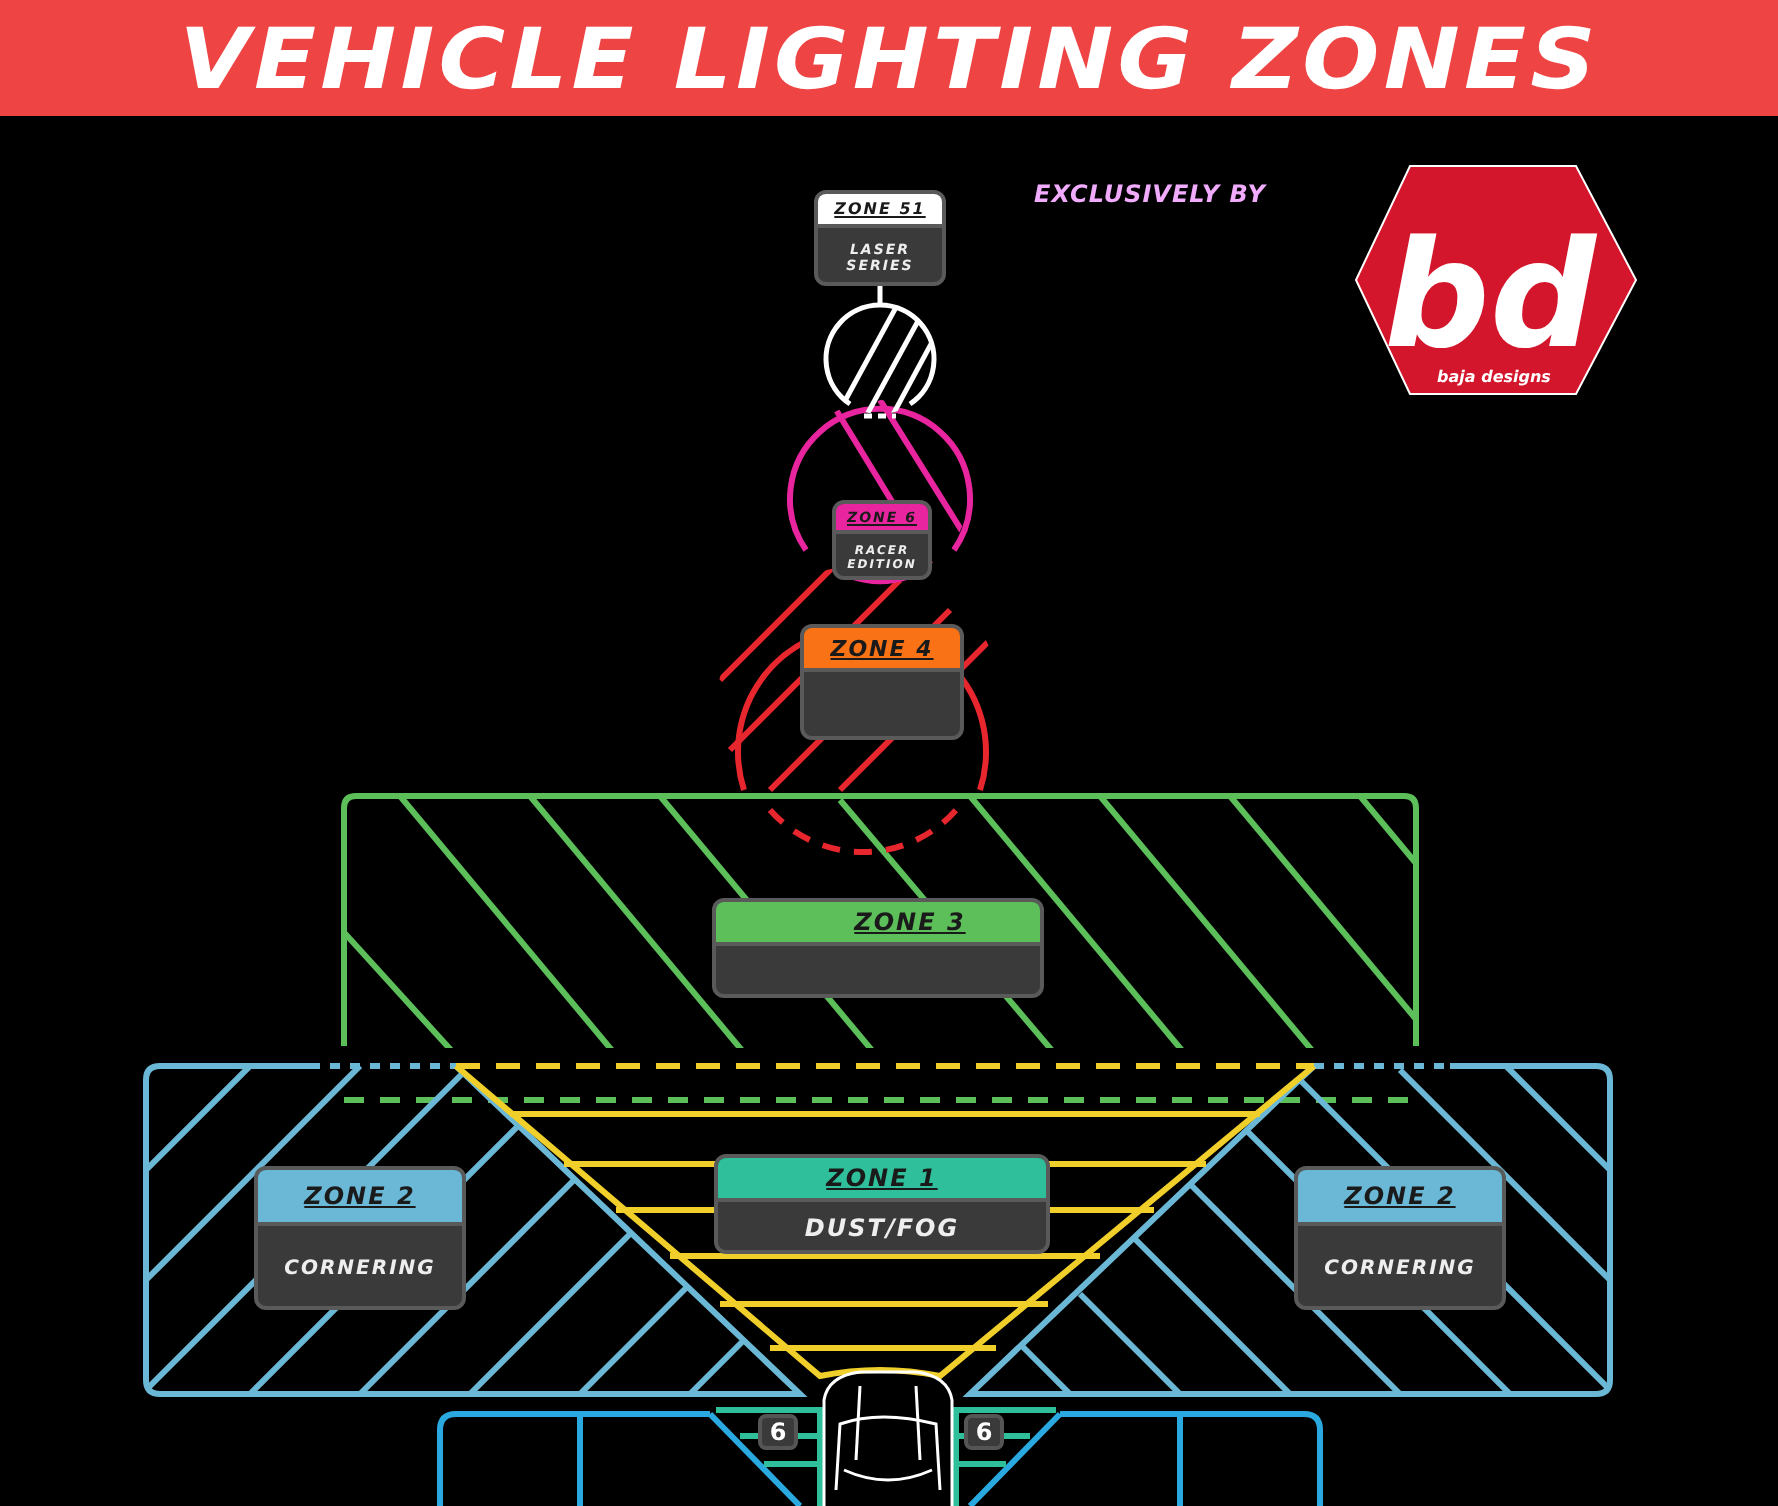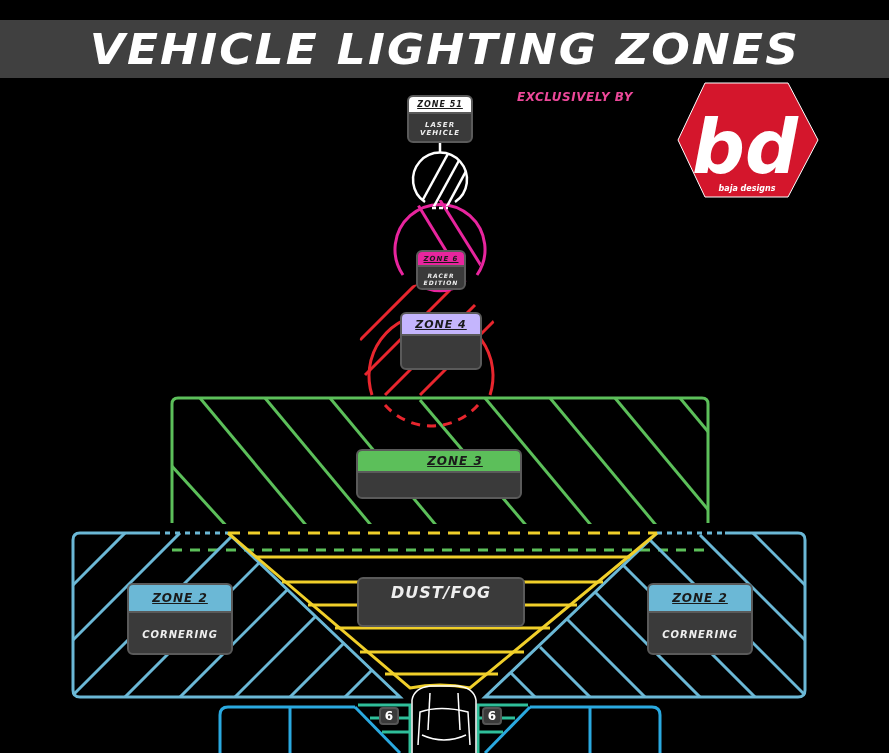--- a/index.html
+++ b/index.html
@@ -1,19 +1,19 @@
 <!DOCTYPE html>
 <html><head>
 <meta charset="utf-8">
 <style>
   html, body { margin:0; padding:0; background:#000; }
   body { width:889px; height:753px; overflow:hidden; position:relative; font-family:"DejaVu Sans", sans-serif; }
-  .banner { position:absolute; left:0; top:20px; width:889px; height:58px; background:#404040; display:flex; align-items:center; justify-content:center; }
+  .banner { position:absolute; left:0; top:0; width:889px; height:58px; background:#ef4444; display:flex; align-items:center; justify-content:center; }
   .banner-title { color:#fff; font-family:"DejaVu Sans", sans-serif; font-weight:bold; font-style:italic; font-size:42px; letter-spacing:2px; transform:scaleX(1.08); }
-  .exclusive { position:absolute; left:517px; top:90px; color:#ec4899; font-weight:bold; font-style:italic; font-size:12px; letter-spacing:0.5px; }
+  .exclusive { position:absolute; left:517px; top:90px; color:#f0abfc; font-weight:bold; font-style:italic; font-size:12px; letter-spacing:0.5px; }
   svg.diagram { position:absolute; left:0; top:0; }
   .label { position:absolute; border:2px solid #5a5a5a; border-radius:6px; background:#3a3a3a; overflow:hidden; box-sizing:border-box; text-align:center; }
   .label .hdr { font-weight:bold; font-style:italic; color:#1a1a1a; display:flex; align-items:center; justify-content:center; border-bottom:2px solid #5a5a5a; letter-spacing:1px;text-decoration:underline; }
   .label .body { color:#eee; font-weight:bold; font-style:italic; display:flex; align-items:center; justify-content:center; letter-spacing:1px; }
   .badge6 { position:absolute; width:20px; height:18px; background:#3a3a3a; border:2px solid #555; border-radius:4px; color:#fff; font-weight:bold; font-size:12px; display:flex; align-items:center; justify-content:center; box-sizing:border-box; }
 </style>
 </head>
 <body>
 
 <div class="banner">
@@ -164,43 +164,44 @@
     <text x="747" y="191" fill="#ffffff" font-family="DejaVu Sans, sans-serif" font-size="8" font-weight="bold" font-style="italic" text-anchor="middle">baja designs</text>
   </g>
 </svg>
 
 <div class="exclusive">EXCLUSIVELY BY</div>
 
 <div class="label" style="left:407px;top:95px;width:66px;height:48px;">
   <div class="hdr" style="background:#fff;height:15px;font-size:8px;">ZONE 51</div>
   <div class="body" style="height:29px;font-size:7px;flex-direction:column;line-height:8px;">
     <span>LASER</span>
-    <span>VEHICLE</span>
+    <span>SERIES</span>
   </div>
 </div>
 
 <div class="label" style="left:416px;top:225px;width:50px;height:40px;margin-top:25px;">
   <div class="hdr" style="background:#e8259e;height:13px;font-size:7px;">ZONE 6</div>
   <div class="body" style="height:23px;font-size:6px;flex-direction:column;line-height:7px;">
     <span>RACER</span>
     <span>EDITION</span>
   </div>
 </div>
 
 <div class="label" style="left:400px;top:312px;width:82px;height:58px;">
-  <div class="hdr" style="background:#c4b5fd;height:20px;font-size:11px;">ZONE 4</div>
+  <div class="hdr" style="background:#f97316;height:20px;font-size:11px;">ZONE 4</div>
   <div class="body" style="height:34px;font-size:12px;margin-top:34px;">SPOT</div>
 </div>
 
 <div class="label" style="left:356px;top:449px;width:166px;height:50px;">
   <div class="hdr" style="background:#5cbf5a;height:20px;font-size:12px;padding-left:32px;">ZONE 3</div>
 </div>
 
 <div class="label" style="left:357px;top:577px;width:168px;height:50px;">
-  <div class="body" style="height:26px;font-size:16px;">DUST/FOG</div>
+  <div class="hdr" style="background:#2fbf9a;height:20px;font-size:12px;">ZONE 1</div>
+  <div class="body" style="height:26px;font-size:12px;">DUST/FOG</div>
 </div>
 
 <div class="label" style="left:127px;top:583px;width:106px;height:72px;">
   <div class="hdr" style="background:#6bb8d6;height:26px;font-size:12px;">ZONE 2</div>
   <div class="body" style="height:42px;font-size:10px;">CORNERING</div>
 </div>
 
 <div class="label" style="left:647px;top:583px;width:106px;height:72px;">
   <div class="hdr" style="background:#6bb8d6;height:26px;font-size:12px;">ZONE 2</div>
   <div class="body" style="height:42px;font-size:10px;">CORNERING</div>

